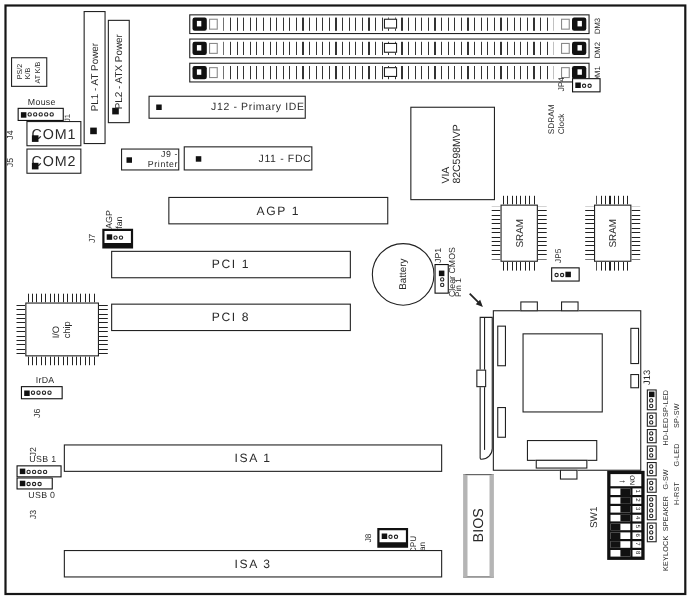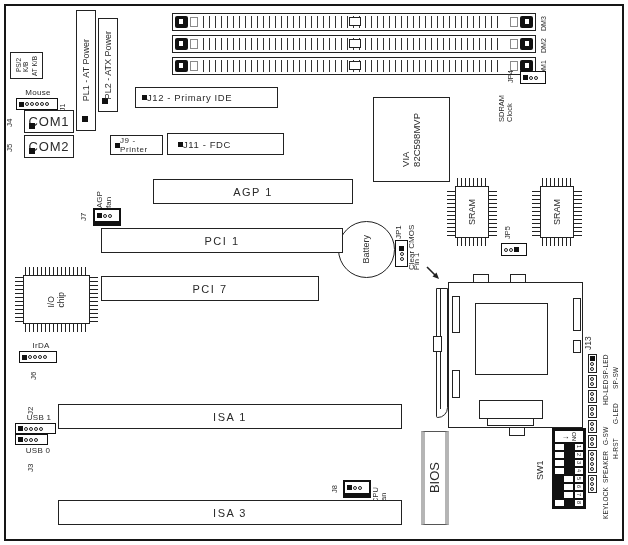--- a/index.html
+++ b/index.html
@@ -9,21 +9,21 @@
   .frame{position:absolute;inset:4px;border:2px solid #161616;}
   
   .vt{writing-mode:vertical-rl;transform:rotate(180deg);white-space:pre-line;
       line-height:1.12;display:inline-block;}
   .vtcw{writing-mode:vertical-rl;display:inline-block;}
   .abs{position:absolute;}
   
   .lblbox{position:absolute;border:1.2px solid #222;background:#fff;
           display:flex;align-items:center;}
   .lblbox .sq{width:5px;height:5px;background:#111;margin-left:6px;flex:0 0 auto;}
-  .lblbox .txt{flex:1;text-align:left;font-size:9.5px;letter-spacing:.6px;}
+  .lblbox .txt{flex:1;text-align:right;font-size:9.5px;letter-spacing:.6px;}
   .vbox{position:absolute;border:1.2px solid #222;background:#fff;
         display:flex;align-items:center;justify-content:center;}
   .vbox .sq{position:absolute;width:6px;height:6px;background:#111;}
   
   .slot{position:absolute;border:1.2px solid #222;background:#fff;display:flex;
         align-items:center;justify-content:center;font-size:11px;letter-spacing:1.5px;}
   
   .conn{position:absolute;display:flex;align-items:center;gap:1px;
         border:1.4px solid #111;background:#fff;padding:1px 2px;}
   .conn.vert{flex-direction:column;padding:2px 1px;justify-content:center;}
@@ -378,25 +378,25 @@
   <span class="vt f8 abs" style="left:80px;top:206px;height:15px;">J7</span>
   <div class="conn fanconn" style="left:93px;top:208px;width:28px;height:18px;">
       <span class="pin f"></span>
       <span class="pin o"></span>
       <span class="pin o"></span>
     </div>
 
   <div class="slot" style="left:153px;top:179px;width:200px;height:25px;">
     <span>AGP 1</span>
   </div>
-  <div class="slot" style="left:101px;top:228px;width:242px;height:25px;">
+  <div class="slot" style="left:101px;top:228px;width:218px;height:25px;">
     <span>PCI 1</span>
   </div>
   <div class="slot" style="left:101px;top:276px;width:218px;height:25px;">
-    <span>PCI 7</span>
+    <span>PCI 8</span>
   </div>
   <div class="slot" style="left:58px;top:404px;width:344px;height:25px;">
     <span>ISA 1</span>
   </div>
   <div class="slot" style="left:58px;top:500px;width:344px;height:25px;">
     <span>ISA 3</span>
   </div>
 
   <div class="qfp" style="left:15px;top:267px;width:83px;height:65px;">
     <span class="pt"></span>

